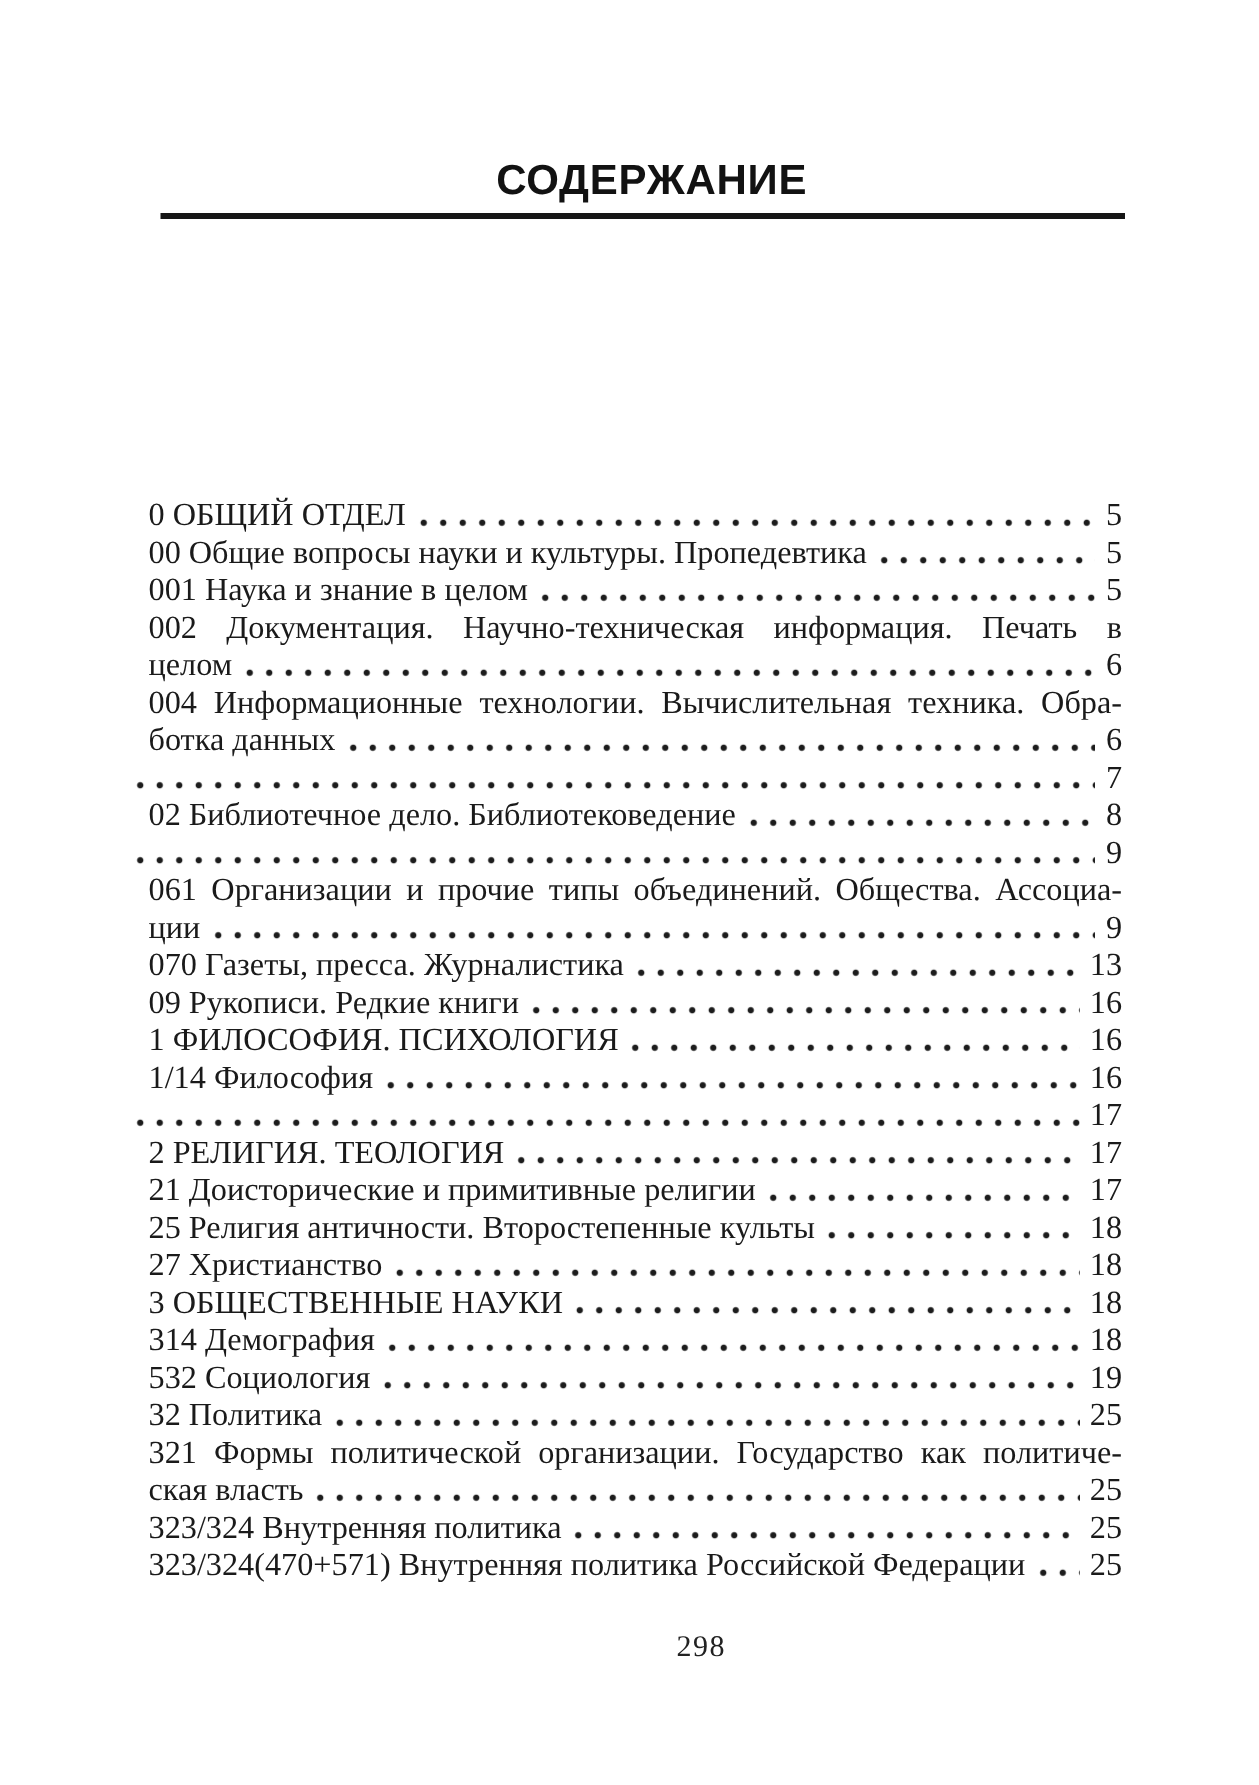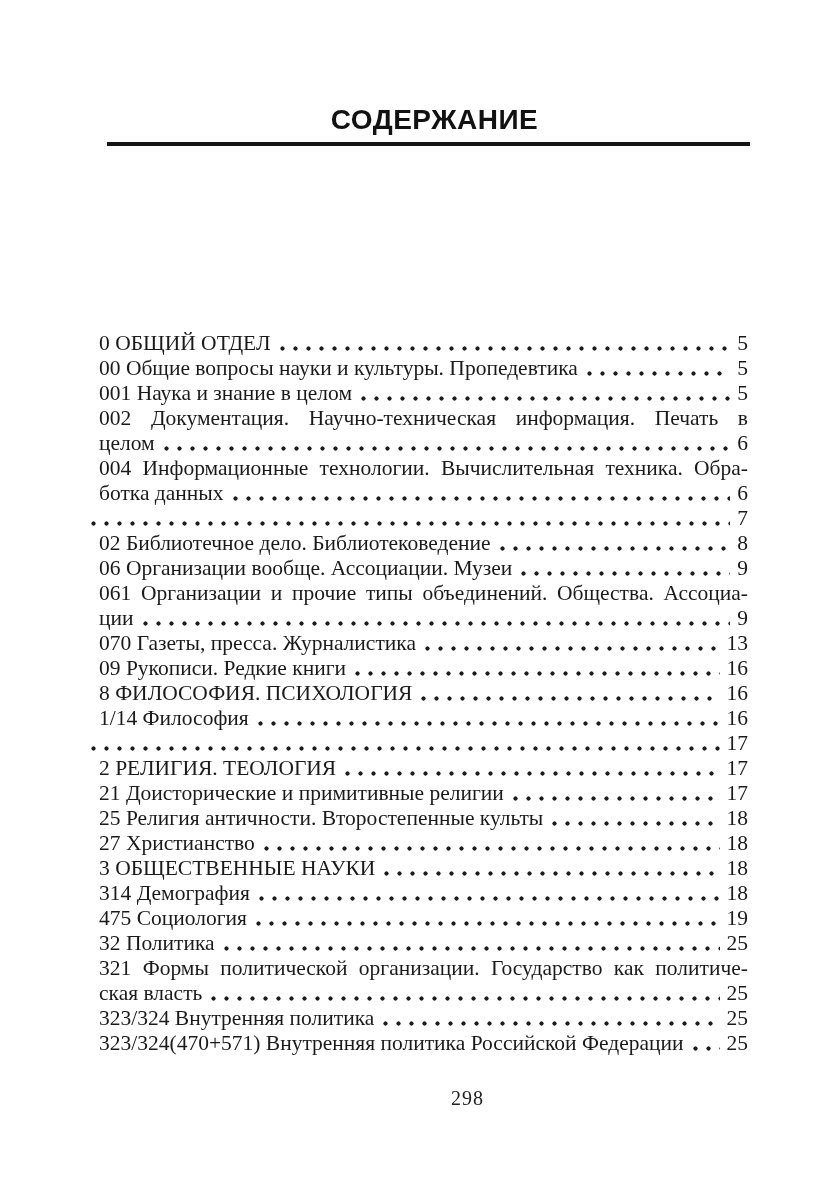--- a/index.html
+++ b/index.html
@@ -130,21 +130,20 @@
       <span class="pg">7</span>
     </div>
 
     <div class="row">
       <span class="t">02 Библиотечное дело. Библиотековедение</span>
       <span class="leader"></span>
       <span class="pg">8</span>
     </div>
 
     <div class="row">
-      <span class="t">06 Организации вообще. Ассоциации. Музеи</span>
       <span class="leader"></span>
       <span class="pg">9</span>
     </div>
 
     <div class="row just">
       <span class="t">061 Организации и прочие типы объединений. Общества. Ассоциа-</span>
     </div>
 
     <div class="row">
       <span class="t">ции</span>
@@ -159,21 +158,21 @@
       <span class="pg">13</span>
     </div>
 
     <div class="row">
       <span class="t">09 Рукописи. Редкие книги</span>
       <span class="leader"></span>
       <span class="pg">16</span>
     </div>
 
     <div class="row">
-      <span class="t">8 ФИЛОСОФИЯ. ПСИХОЛОГИЯ</span>
+      <span class="t">1 ФИЛОСОФИЯ. ПСИХОЛОГИЯ</span>
       <span class="leader"></span>
       <span class="pg">16</span>
     </div>
 
     <div class="row">
       <span class="t">1/14 Философия</span>
       <span class="leader"></span>
       <span class="pg">16</span>
     </div>
 
@@ -212,21 +211,21 @@
       <span class="pg">18</span>
     </div>
 
     <div class="row">
       <span class="t">314 Демография</span>
       <span class="leader"></span>
       <span class="pg">18</span>
     </div>
 
     <div class="row">
-      <span class="t">475 Социология</span>
+      <span class="t">532 Социология</span>
       <span class="leader"></span>
       <span class="pg">19</span>
     </div>
 
     <div class="row">
       <span class="t">32 Политика</span>
       <span class="leader"></span>
       <span class="pg">25</span>
     </div>
 

